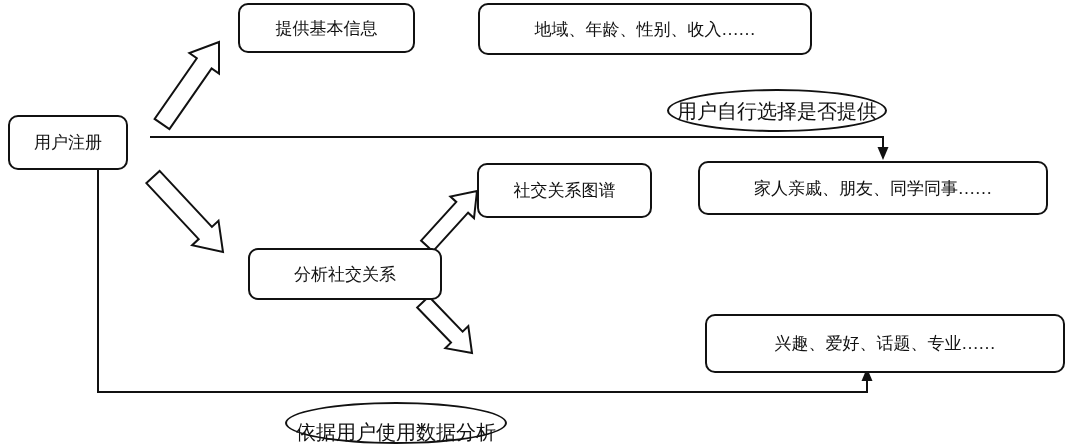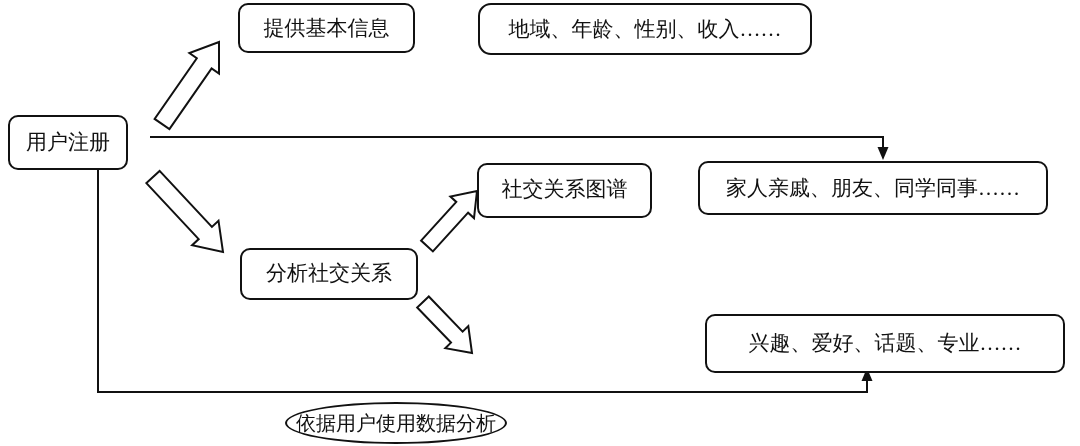--- a/index.html
+++ b/index.html
@@ -19,21 +19,21 @@
   }
   .node {
     position: absolute;
     box-sizing: border-box;
     background: #ffffff;
     border: 2px solid #111111;
     border-radius: 10px;
     display: flex;
     align-items: center;
     justify-content: center;
-    font-size: 21px;
+    font-size: 17px;
     line-height: 1;
     white-space: nowrap;
     z-index: 2;
   }
   .ellipse {
     position: absolute;
     box-sizing: border-box;
     background: #ffffff;
     border: 2px solid #111111;
     border-radius: 50%;
@@ -69,39 +69,42 @@
   </svg>
 
   <div class="node" style="left:8px; top:115px; width:120px; height:55px;">
     <span>用户注册</span>
   </div>
 
   <div class="node" style="left:238px; top:3px; width:177px; height:50px;">
     <span>提供基本信息</span>
   </div>
 
-  <div class="node" style="left:478px; top:3px; width:334px; height:52px;border-radius:13px;">
+  <div class="node" style="left:478px; top:3px; width:334px; height:52px;">
     <span>地域、年龄、性别、收入……</span>
   </div>
 
-  <div class="node" style="left:477px; top:163px; width:175px; height:55px;font-family:Liberation Mono, monospace;">
+  <div class="node" style="left:477px; top:163px; width:175px; height:55px;">
     <span>社交关系图谱</span>
   </div>
 
   <div class="node" style="left:698px; top:161px; width:350px; height:54px;">
     <span>家人亲戚、朋友、同学同事……</span>
   </div>
 
-  <div class="node" style="left:240px; top:248px; width:178px; height:52px;font-family:Liberation Mono, monospace;">
+  <div class="node" style="left:248px; top:248px; width:194px; height:52px;">
     <span>分析社交关系</span>
   </div>
 
 
   <div class="node" style="left:705px; top:314px; width:360px; height:59px;text-align:center;">
     <span>兴趣、爱好、话题、专业……</span>
   </div>
 
+  <div class="ellipse" style="left:667px; top:89px; width:220px; height:43px;">
+    <span>用户自行选择是否提供</span>
+  </div>
 
-  <div class="ellipse" style="left:285px; top:402px; width:222px; height:42px;">
+  <div class="ellipse" style="left:285px; top:402px; width:222px; height:42px;align-items:flex-end;">
     <span>依据用户使用数据分析</span>
   </div>
 
 </div>
 
 </body></html>

